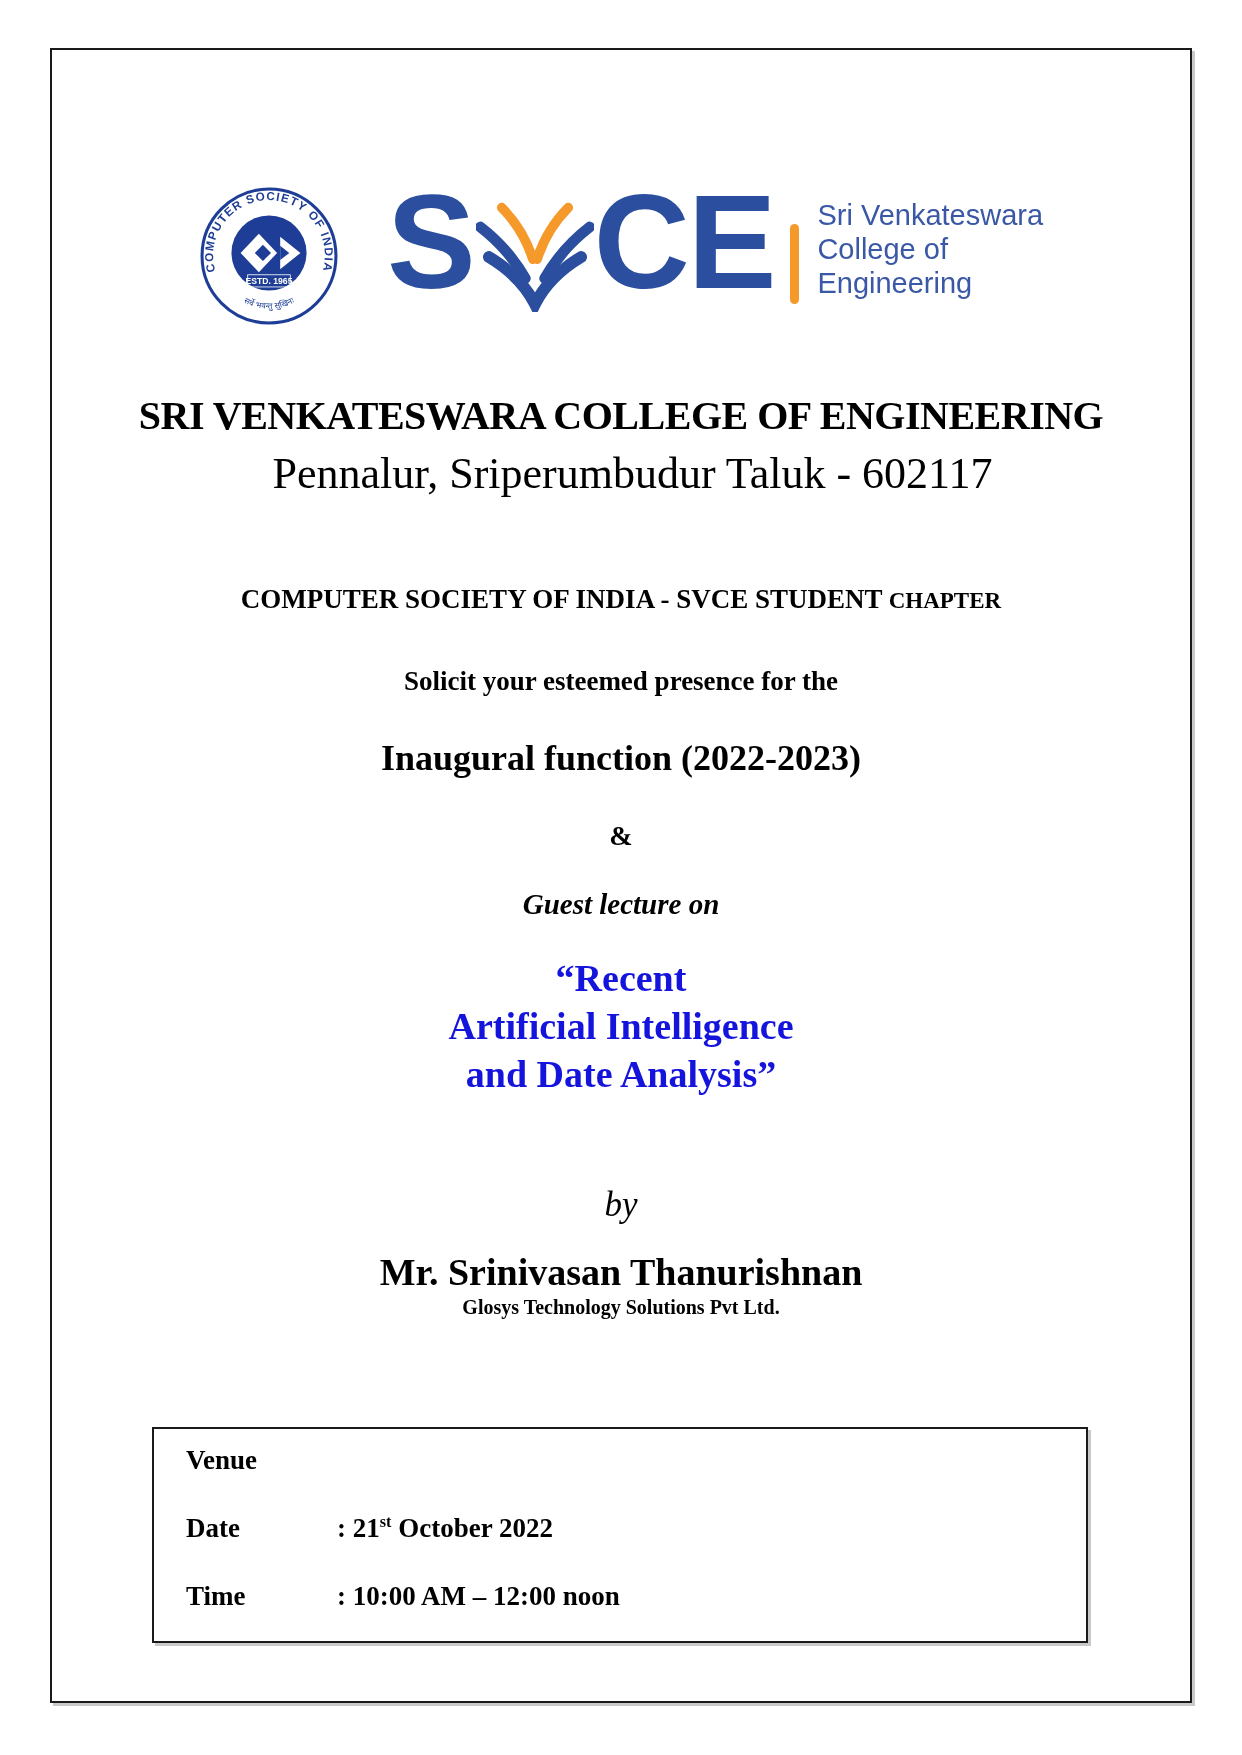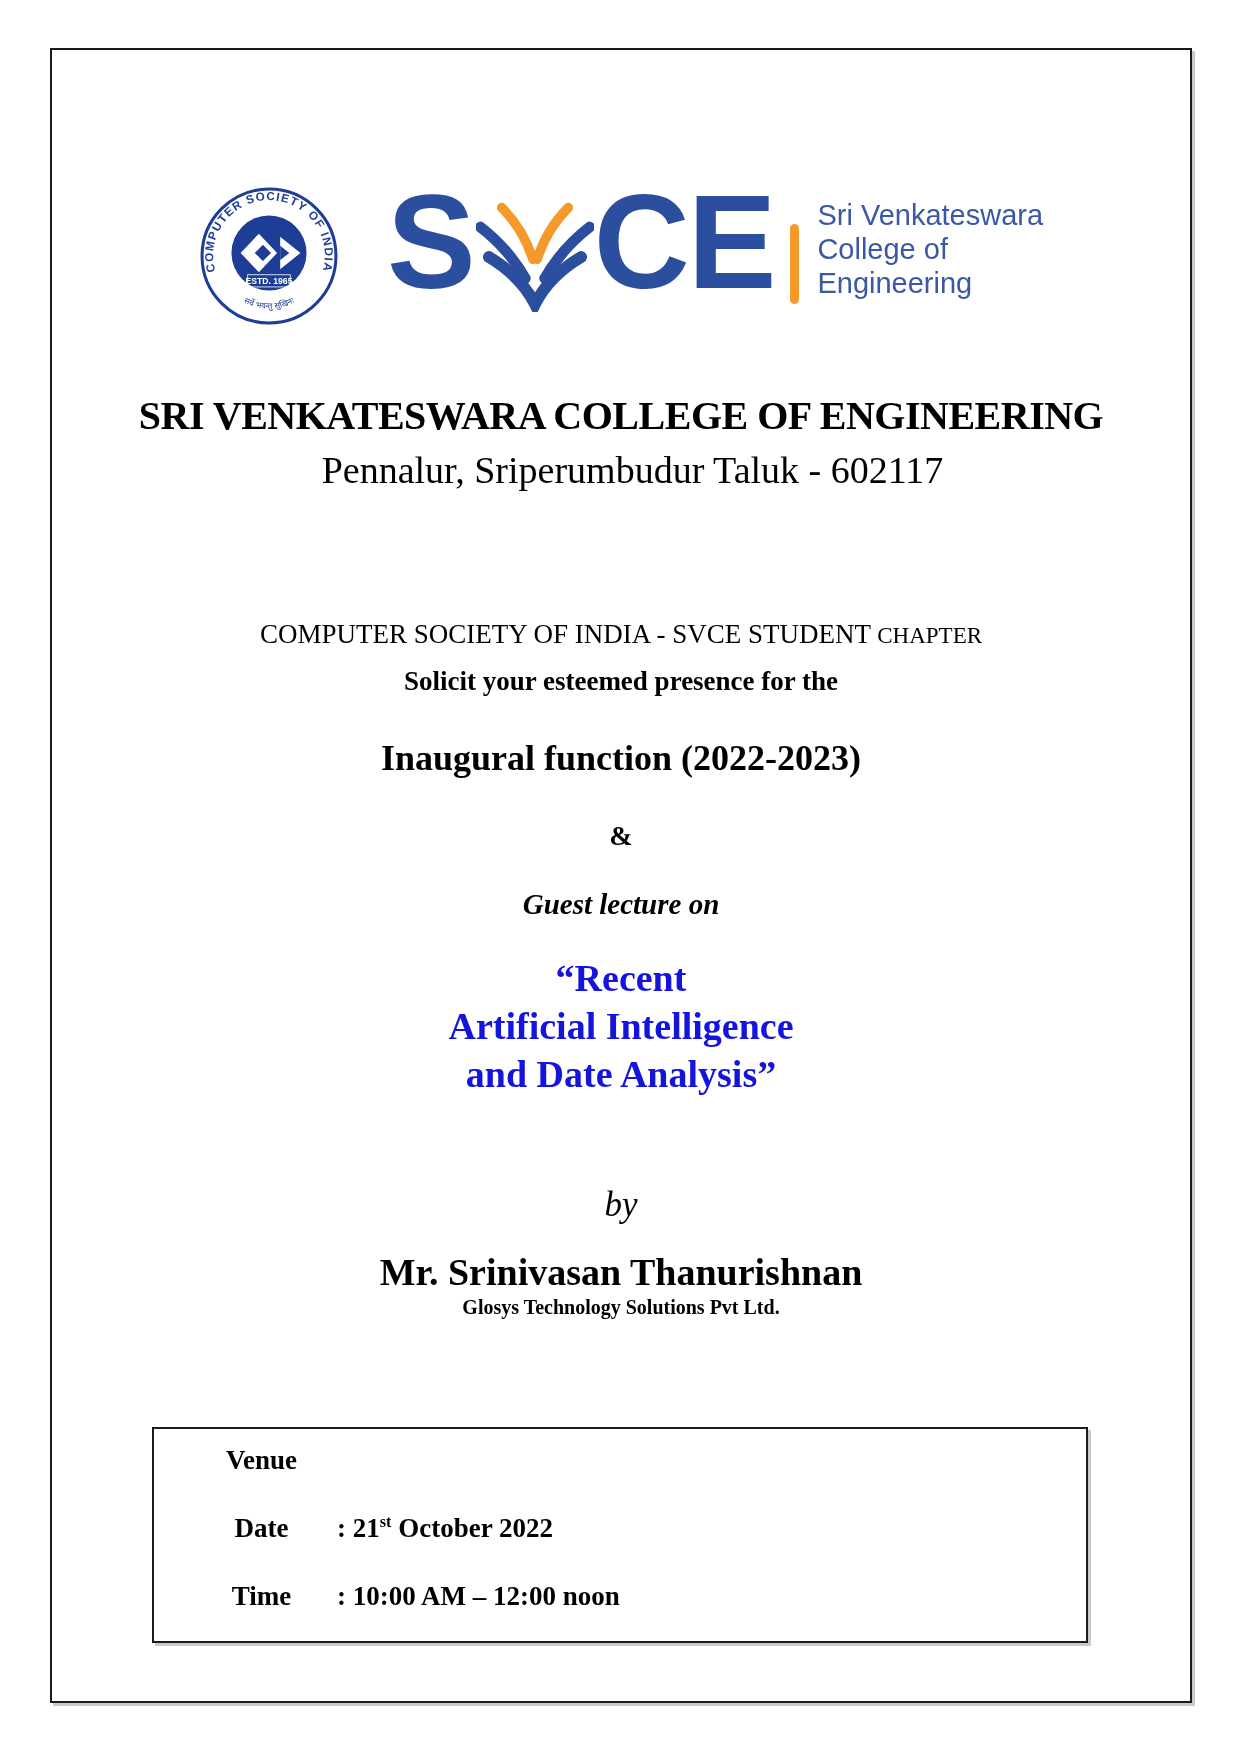--- a/index.html
+++ b/index.html
@@ -36,22 +36,22 @@
     background:#f6992b; margin:34px 18px 0 16px;
   }
   .svce-tagline {
     font-family:"Liberation Sans", sans-serif;
     font-size:29px; line-height:34px; color:#3a58a6;
     margin-top:8px; text-align:left;
   }
 
   
   .college-name  { top:392px; font-size:40px; font-weight:bold; letter-spacing:-0.5px; }
-  .address       { top:448px; font-size:38px;padding-left:23px; }
-  .chapter-line  { top:584px; font-size:27px; font-weight:normal;margin-top:35px; }
+  .address       { top:448px; font-size:44px;padding-left:23px; }
+  .chapter-line  { top:584px; font-size:27px; font-weight:bold; }
   .chapter-small { font-size:23px; }
   .invite-line   { top:666px; font-size:27px; font-weight:bold; }
   .event-title   { top:737px; font-size:36px; font-weight:bold; }
   .ampersand     { top:820px; font-size:28px; font-weight:bold; }
   .lecture-intro { top:888px; font-size:29px; font-weight:bold; font-style:italic; }
   .lecture-title { top:954px; font-size:38px; font-weight:bold; color:#1414dd; line-height:48px; }
   .by-label      { top:1185px; font-size:35px; font-style:italic; }
   .speaker-name  { top:1250px; font-size:38px; font-weight:bold; }
   .speaker-org   { top:1296px; font-size:20px; font-weight:bold; }
 
@@ -60,21 +60,21 @@
     position:absolute; left:152px; top:1427px;
     width:936px; height:216px;
     border:2px solid #1a1a1a;
     box-shadow:3px 3px 0 #c9c9c9;
     padding:18px 0 0 32px;
   }
   .detail-row {
     display:flex; font-size:27px; font-weight:bold;
     line-height:27px; margin-bottom:41px; text-align:left;
   }
-  .detail-label { width:151px; flex:0 0 151px;text-align:center; }
+  .detail-label { width:151px; flex:0 0 151px; }
   .detail-value sup { font-size:0.6em; line-height:0; }
 </style>
 </head>
 <body>
 
 <div class="page-border"></div>
 
 <div class="logo-row">
 
   <svg class="csi-logo" viewBox="0 0 138 138">

